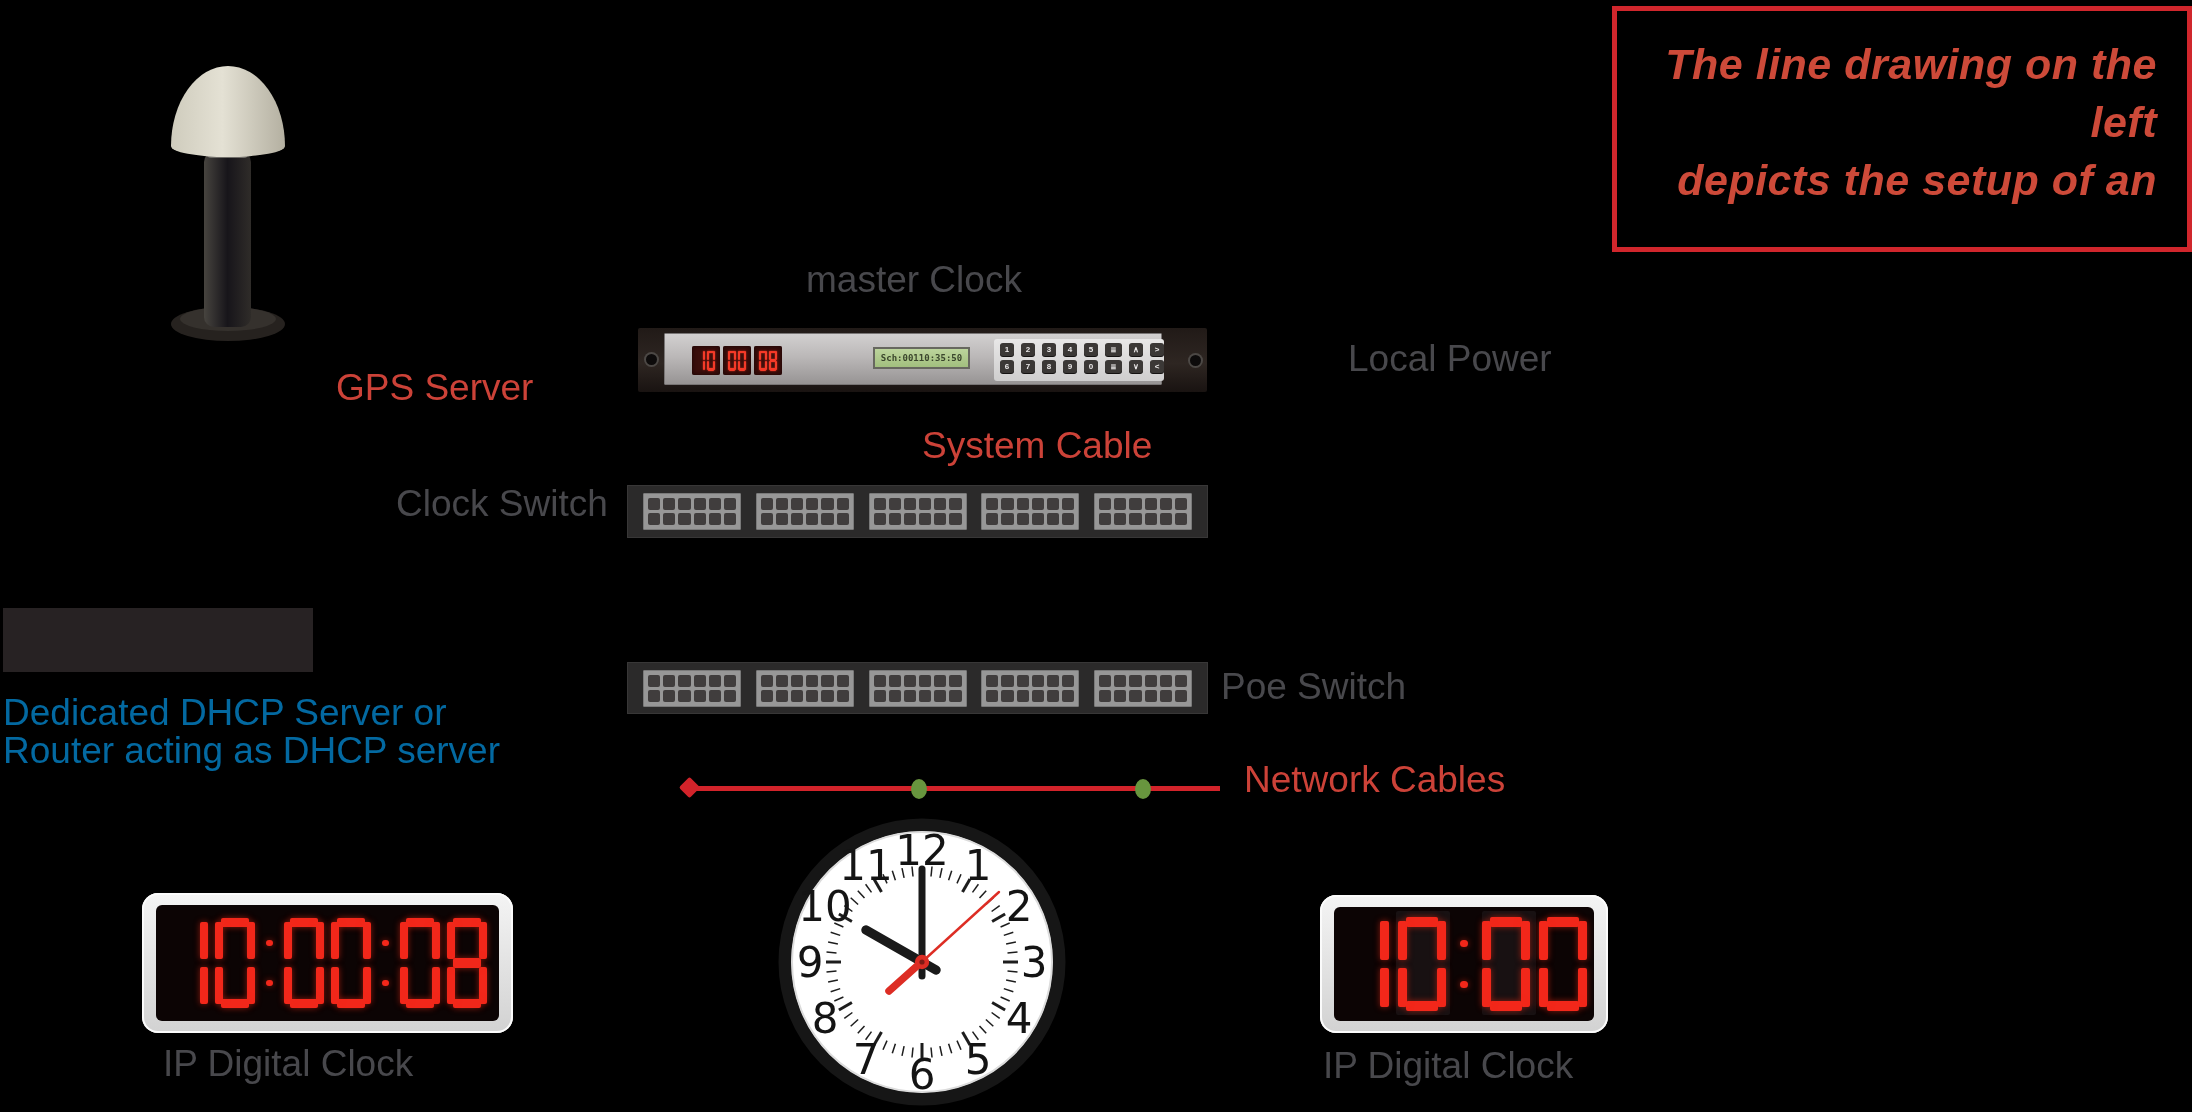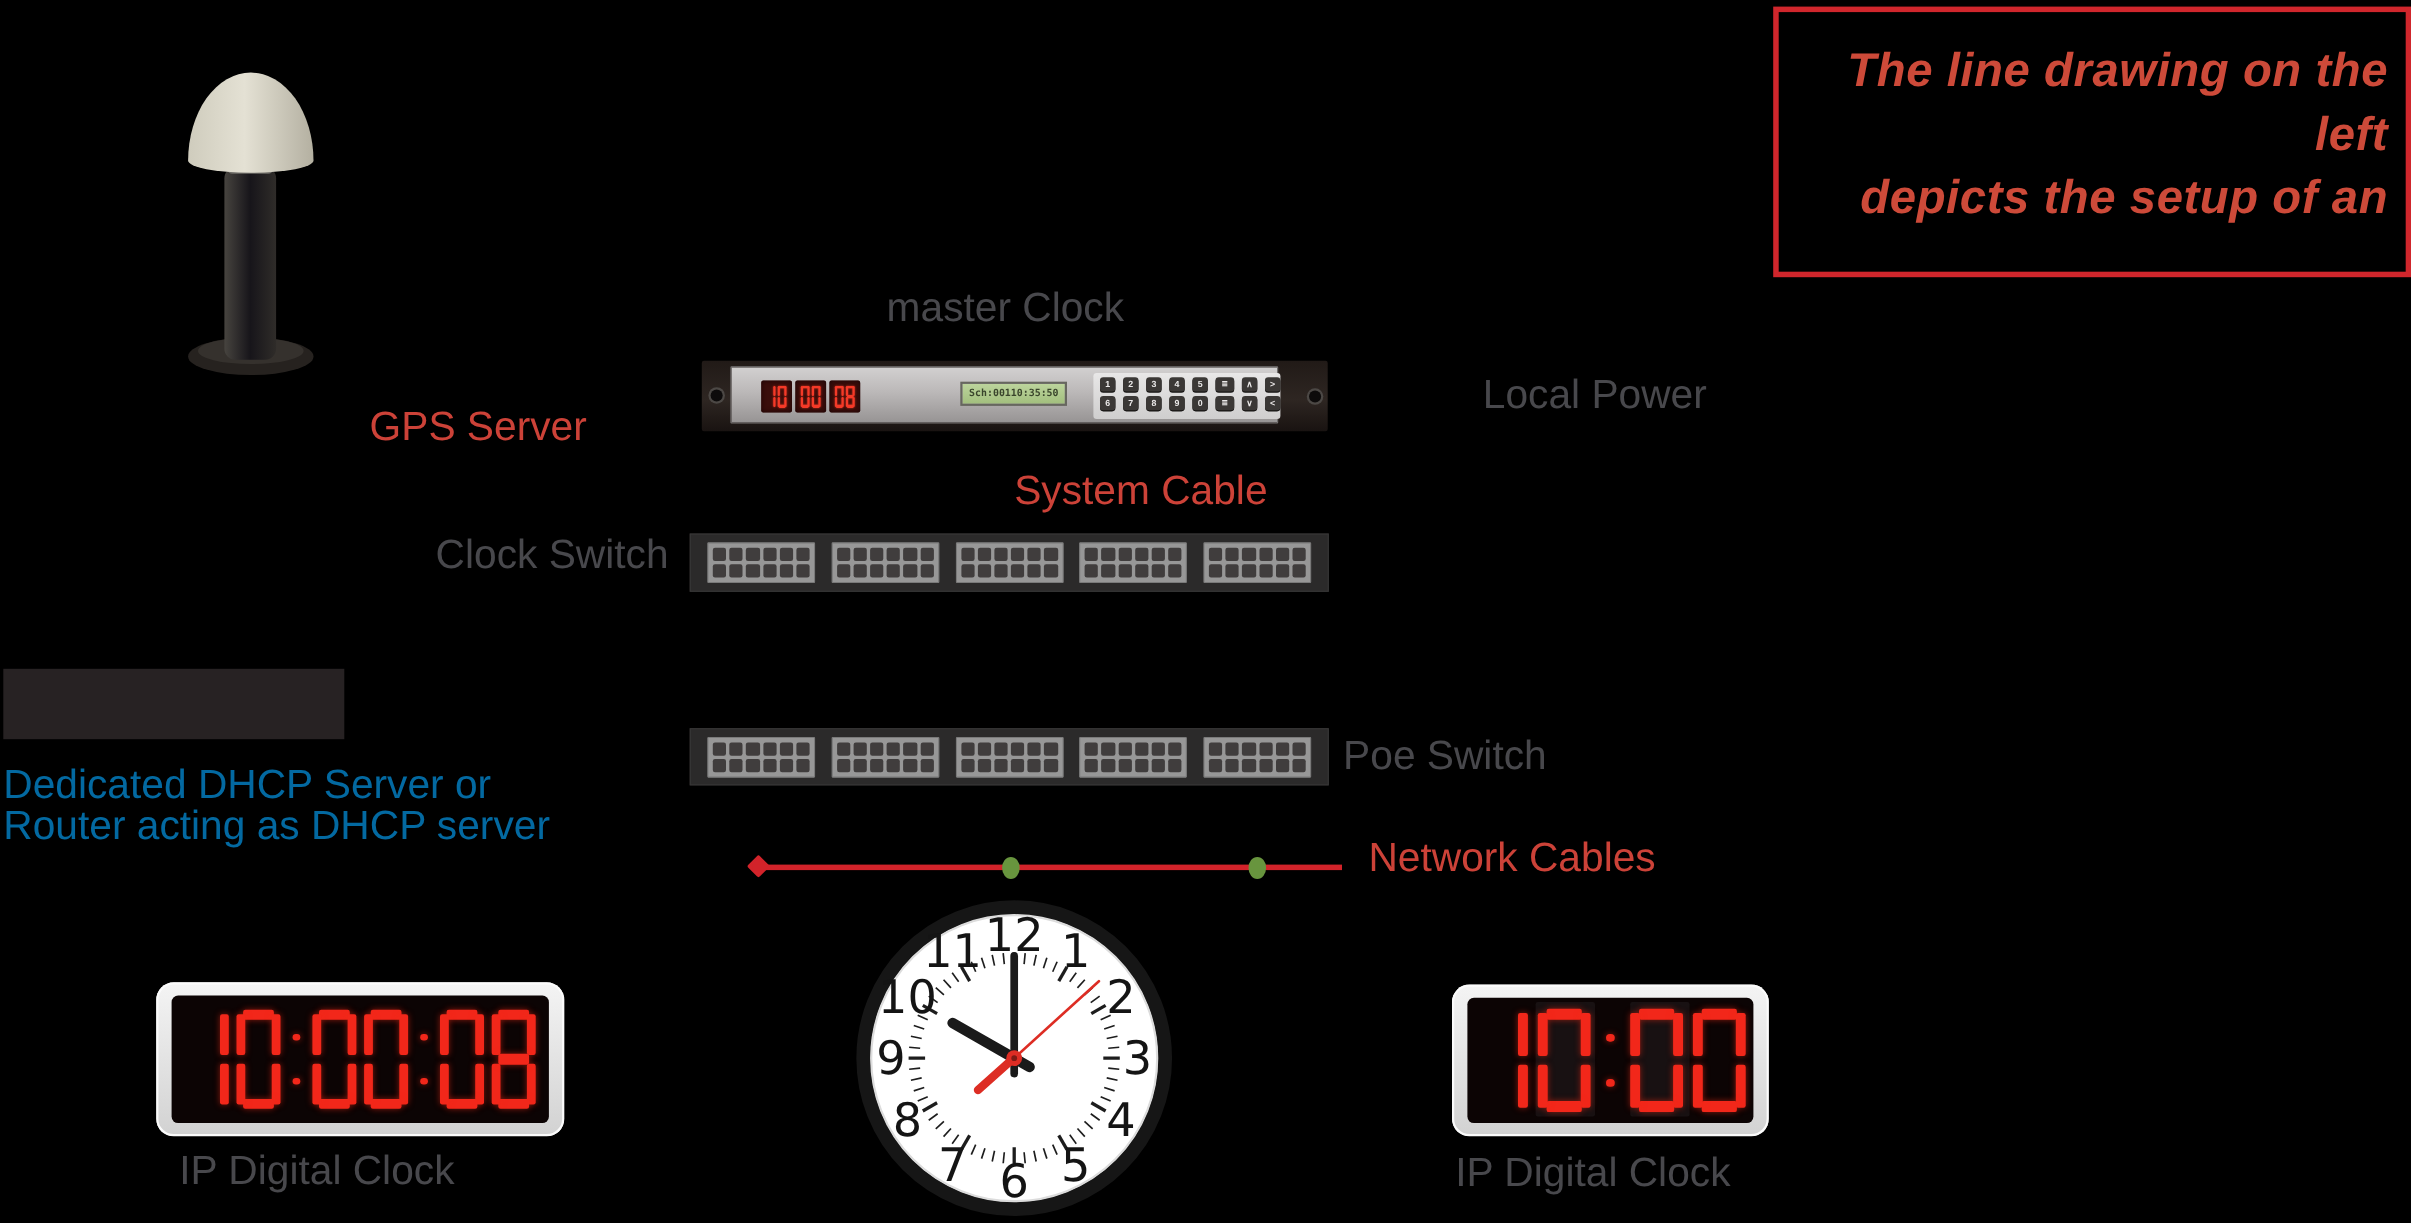--- a/index.html
+++ b/index.html
@@ -20,21 +20,21 @@
   .md-panel{position:absolute;left:26px;top:5px;width:498px;height:52px;
     background:linear-gradient(180deg,#d2d0d0,#bbb8b8 45%,#979494);
     border:1px solid #787575;box-sizing:border-box;border-radius:1px;}
   .screw{position:absolute;width:11px;height:11px;border-radius:50%;background:#0d0b0b;
     box-shadow:0 0 0 2px #4c4845;}
   .led-strip{position:absolute;left:27px;top:12px;display:flex;gap:3px;}
   .led-box{width:28px;height:29px;background:#3a0e0b;border-radius:2px;
     display:flex;align-items:center;justify-content:center;box-shadow:inset 0 0 5px #1a0404;}
   .lcd{position:absolute;left:208px;top:13px;width:97px;height:22px;box-sizing:border-box;
     background:linear-gradient(180deg,#bcd49c,#a2bf7e);border:2px solid #67675f;
-    display:flex;justify-content:flex-start;align-items:center;padding:0 6px;
+    display:flex;justify-content:center;align-items:center;padding:0 6px;
     font-family:"DejaVu Sans Mono",monospace;font-size:9px;font-weight:bold;color:#3a452c;}
   .keypad-plate{position:absolute;left:329px;top:5px;width:170px;height:42px;
     background:linear-gradient(180deg,#e8e7e7,#cfcece);border-radius:3px;}
   .key-row{position:absolute;left:6px;display:flex;gap:7px;align-items:center;}
   .key-row.r1{top:4px;} .key-row.r2{top:21px;}
   .key{width:14px;height:13px;background:#3b3836;border-radius:3px;color:#eceaea;
     font-size:8px;font-weight:bold;line-height:13px;text-align:center;
     box-shadow:0 1px 0 #141211;}
   .key.key-wide{width:17px;font-size:7px;}
 
@@ -91,21 +91,21 @@
     background:#0c0404;border-radius:6px;display:flex;align-items:center;justify-content:center;}
   .ghost{position:absolute;top:4px;height:104px;width:54px;background:#181112;border-radius:2px;}
 
   
   .aclock{position:absolute;left:775px;top:813px;}
   .clock-num{font-family:"DejaVu Sans",sans-serif;font-size:42px;fill:#141414;
     text-anchor:middle;dominant-baseline:central;}
 
   
   .note-box{position:absolute;left:1612px;top:6px;width:580px;height:246px;box-sizing:border-box;
-    border:5px solid #d0262c;text-align:right;padding:24px 16px 0 20px;}
+    border:5px solid #d0262c;text-align:right;padding:24px 30px 0 20px;}
   .note-line{font-size:43px;line-height:58px;font-style:italic;font-weight:600;
     color:#cd4a39;letter-spacing:.5px;}
   .note-period{color:#74a05c;}
 </style>
 </head>
 <body>
 
 <div class="stage">
 
   <svg class="antenna" width="140" height="290" viewBox="0 0 140 290">

